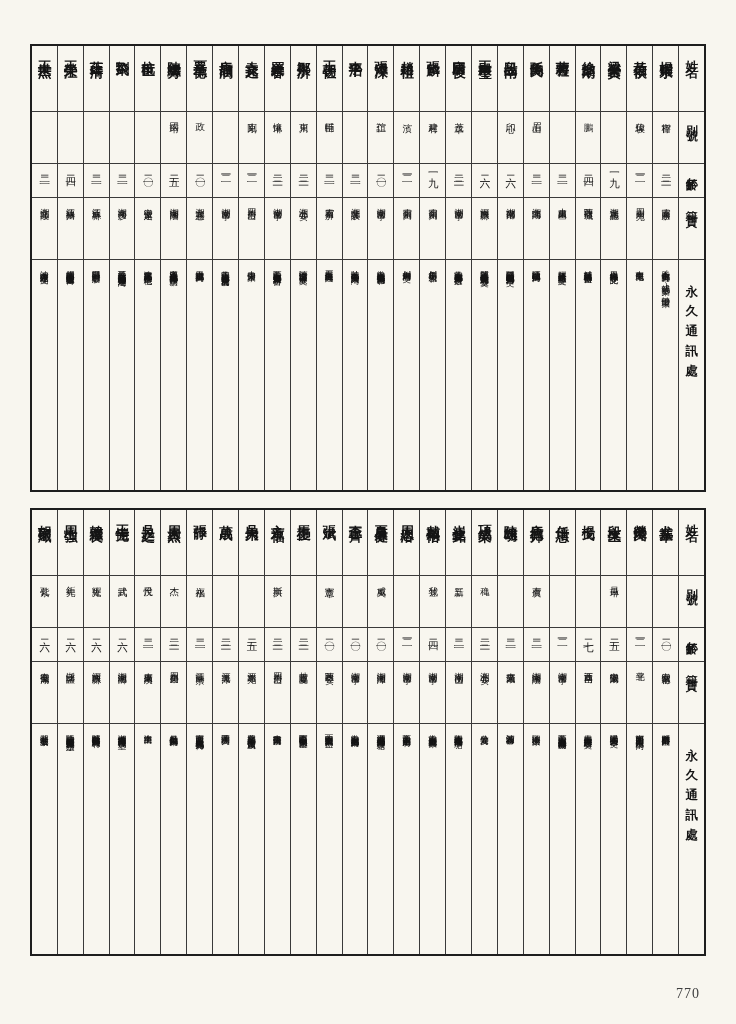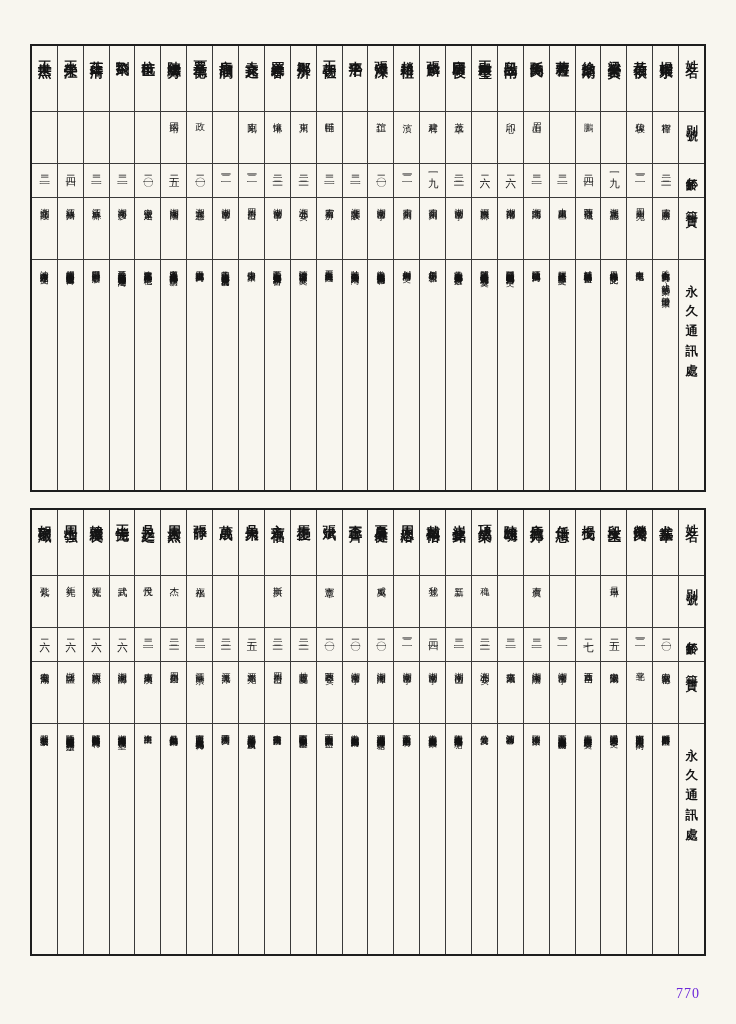--- a/index.html
+++ b/index.html
@@ -63,21 +63,21 @@
   .header-col .cell.alias .v  { font-size: 12px; letter-spacing: 4px; }
   .header-col .cell.age .v    { font-size: 12px; letter-spacing: 2px; }
   .header-col .cell.native .v { font-size: 12px; letter-spacing: 5px; }
   .header-col .cell.addr .v   { font-size: 12.5px; letter-spacing: 20px; padding-top: 10px; }
   .page-number {
     position: absolute;
     right: 36px;
     bottom: 22px;
     font-size: 14px;
     letter-spacing: 1px;
-    color: #6d28d9;
+    color: #404040;
   }
 </style>
 </head>
 <body>
 
 <div class="page">
   <div class="table t0">
       <div class="col header-col">
         <div class="cell name">
           <span class="v">姓名</span>

